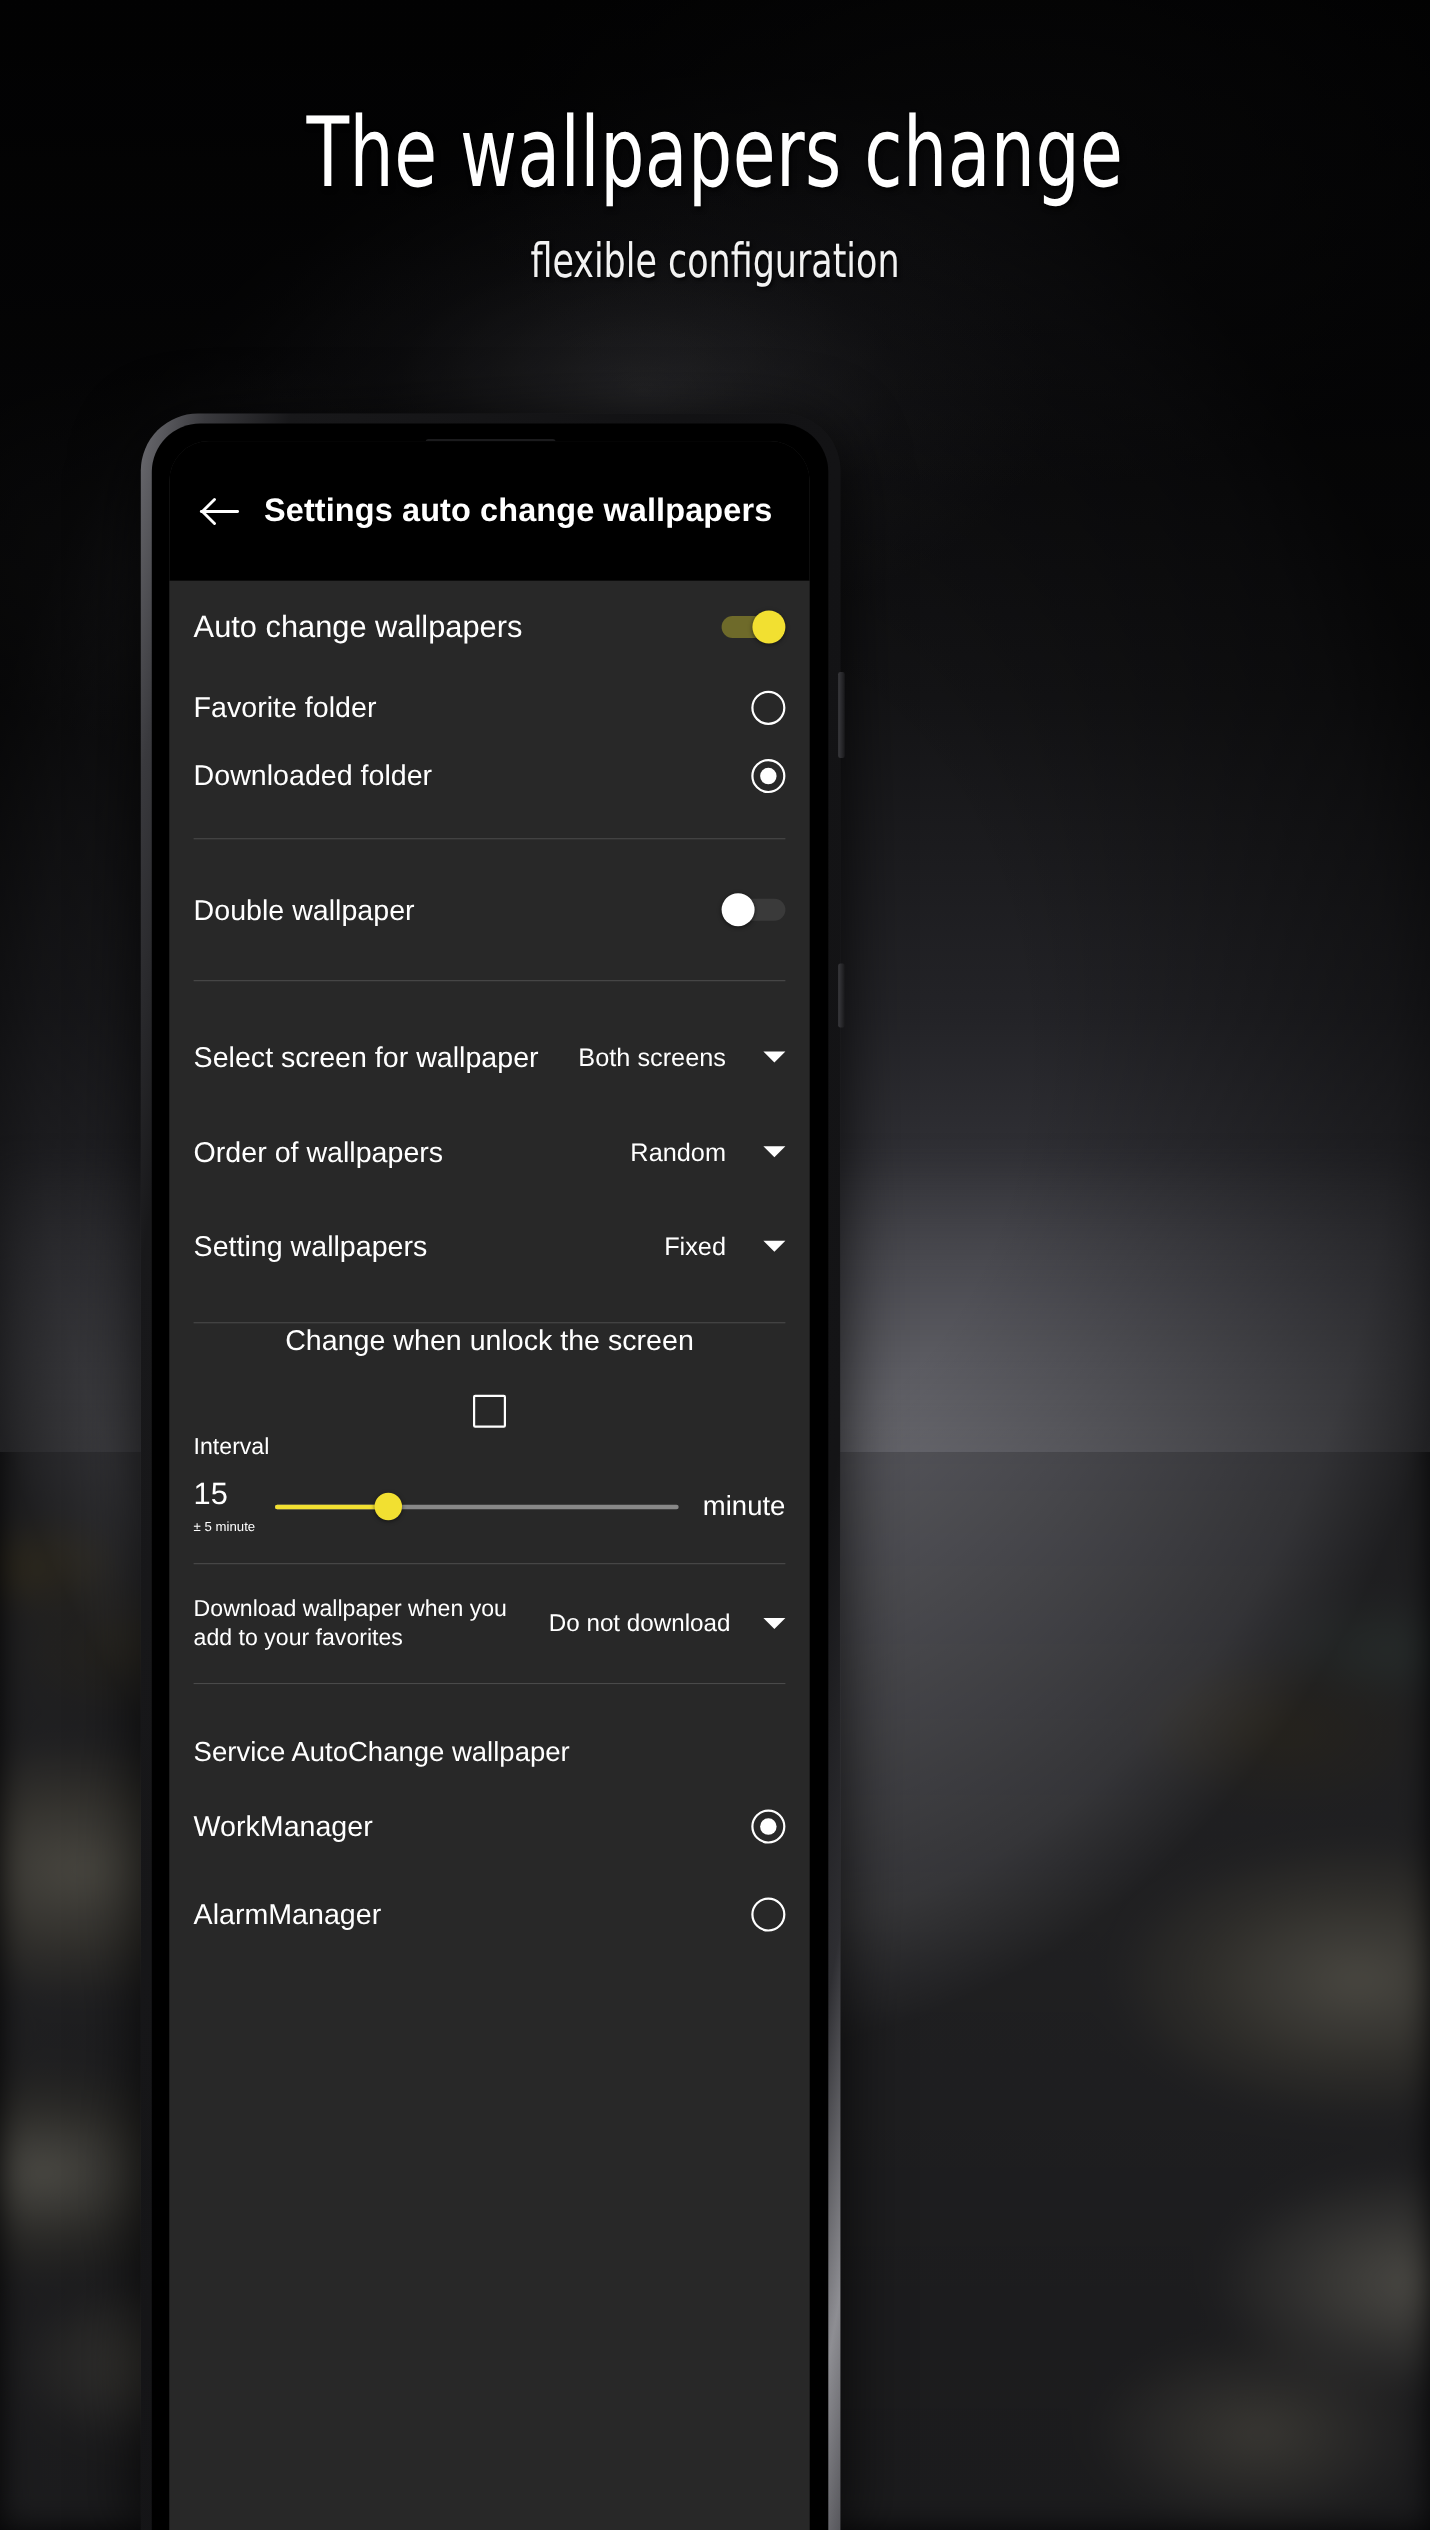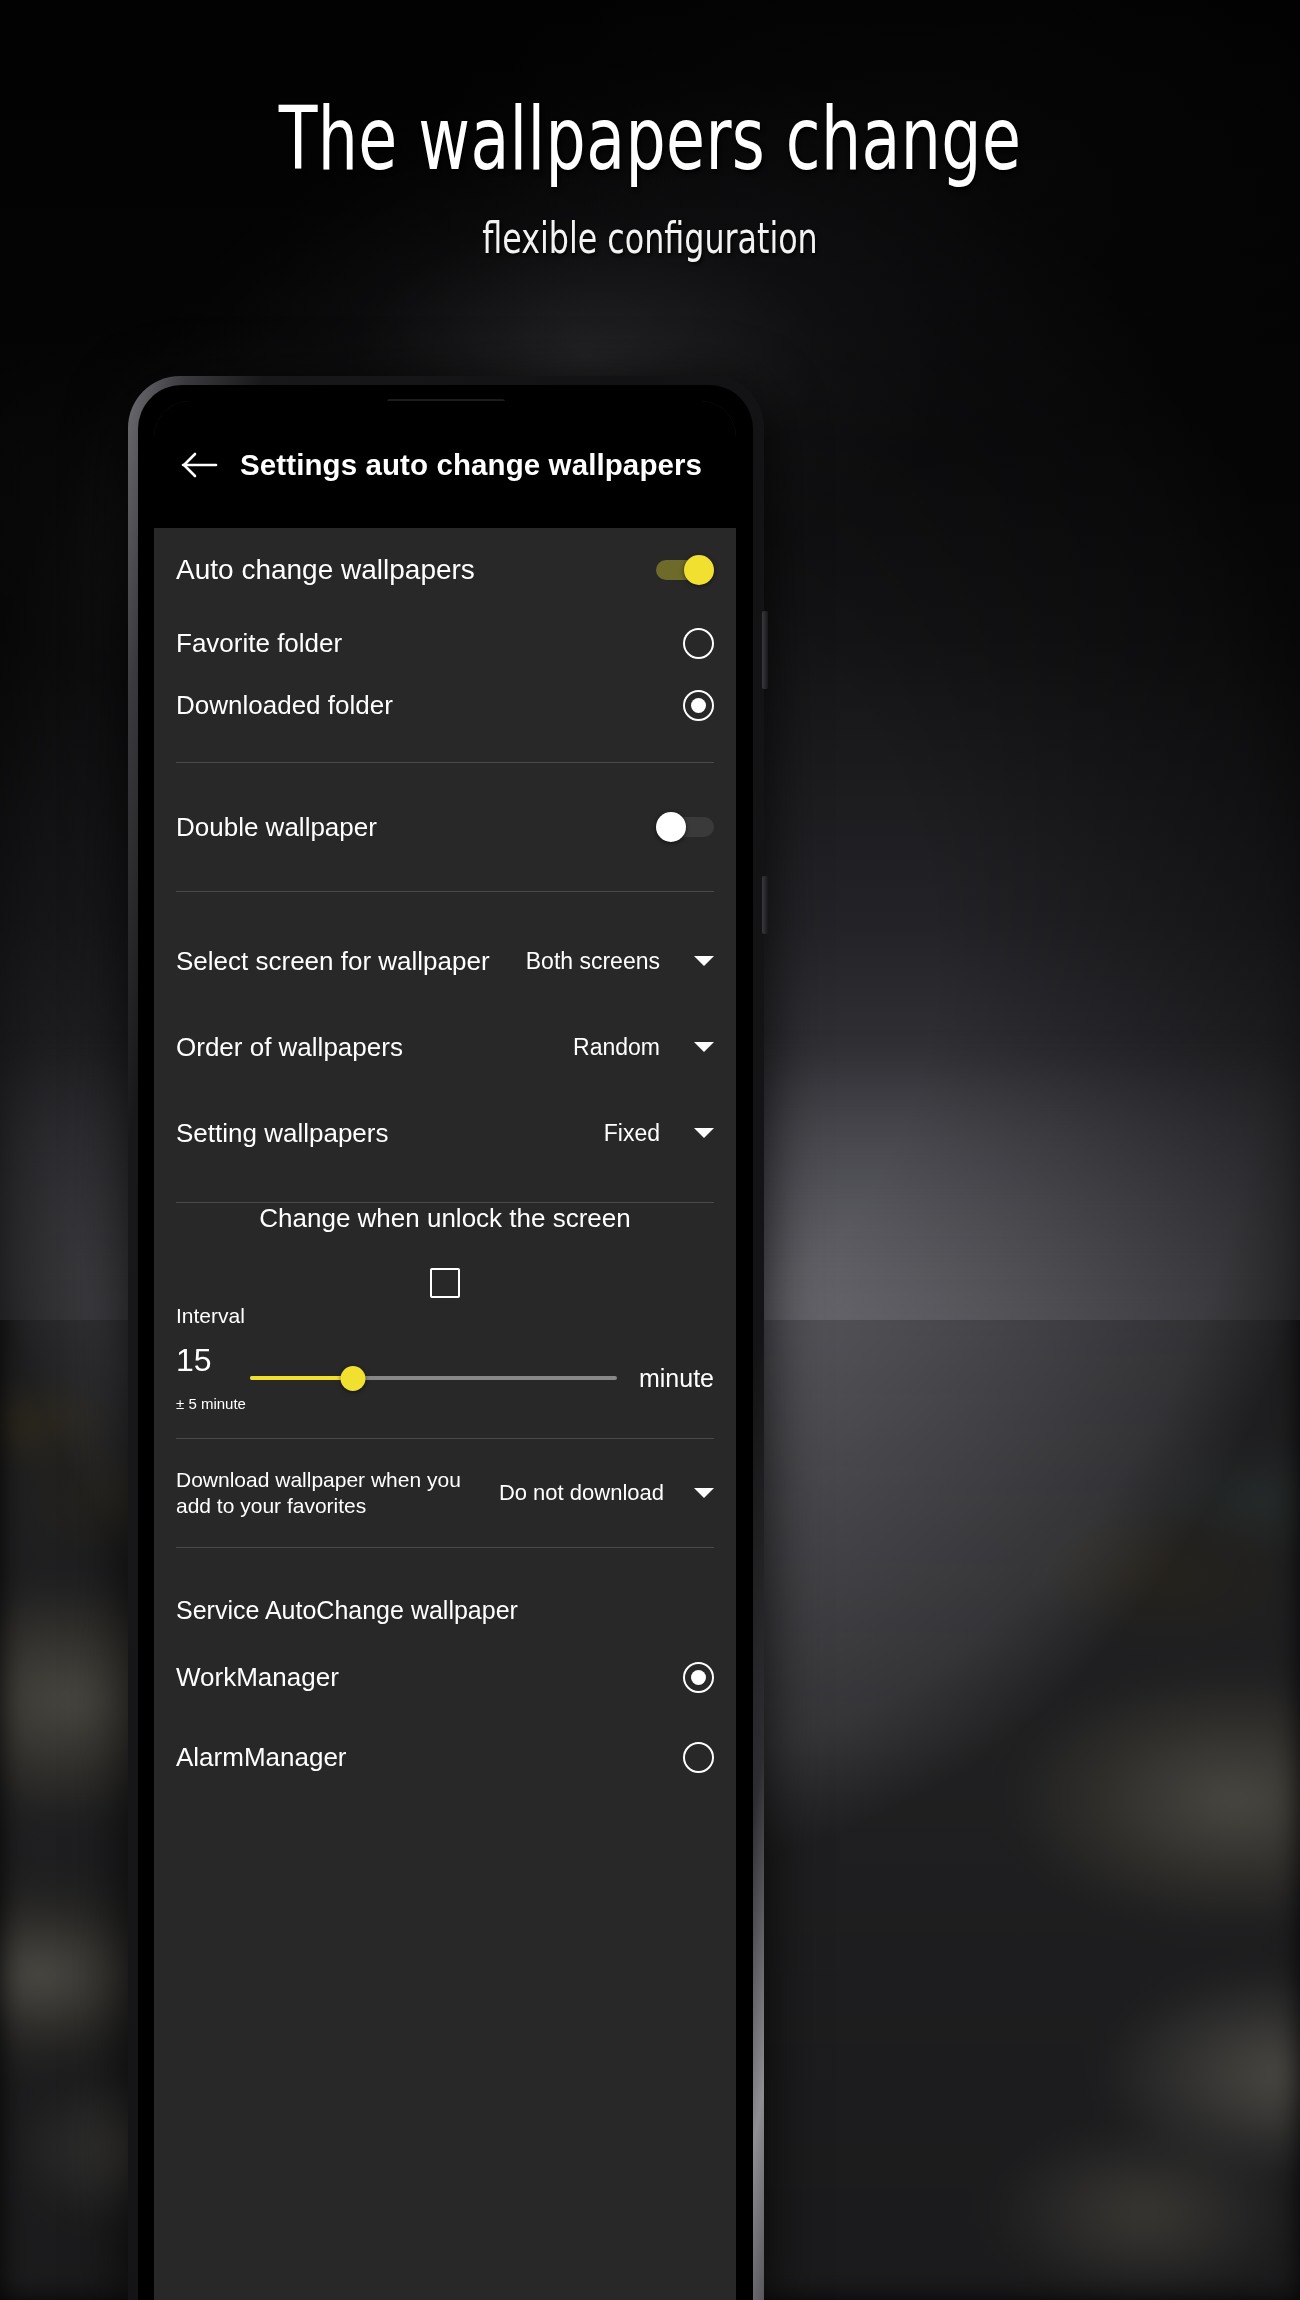--- a/index.html
+++ b/index.html
@@ -186,22 +186,22 @@
   .caret{
     width:0;height:0;border-left:10px solid transparent;border-right:10px solid transparent;
     border-top:10px solid #ffffff;
   }
 
   
   .interval-wrap{ padding-top:6px; }
   .interval-title{ font-size:21px; color:#ffffff; }
   .slider-row{ display:flex; align-items:center; margin-top:16px; }
   .sl-left{ width:74px; flex:0 0 auto; }
-  .sl-num{ font-size:32px; color:#ffffff; line-height:1; }
-  .sl-pm{ font-size:15px; color:#ffffff; margin-top:19px; }
+  .sl-num{ font-size:28px; color:#ffffff; line-height:1; }
+  .sl-pm{ font-size:12px; color:#ffffff; margin-top:9px; }
   .sl-track-wrap{ flex:1 1 auto; position:relative; height:30px; display:flex; align-items:center; }
   .sl-track{ position:absolute; left:0; right:0; height:4px; background:#888888; border-radius:2px; }
   .sl-fill{ position:absolute; left:0; height:4px; background:#f2e031; border-radius:2px; }
   .sl-thumb{
     position:absolute; width:25px; height:25px; border-radius:50%;
     background:#f2e031; transform:translateX(-50%);
     box-shadow:0 1px 4px rgba(0,0,0,0.55);
   }
   .sl-unit{ font-size:25px; color:#ffffff; margin-left:22px; flex:0 0 auto; }
 

